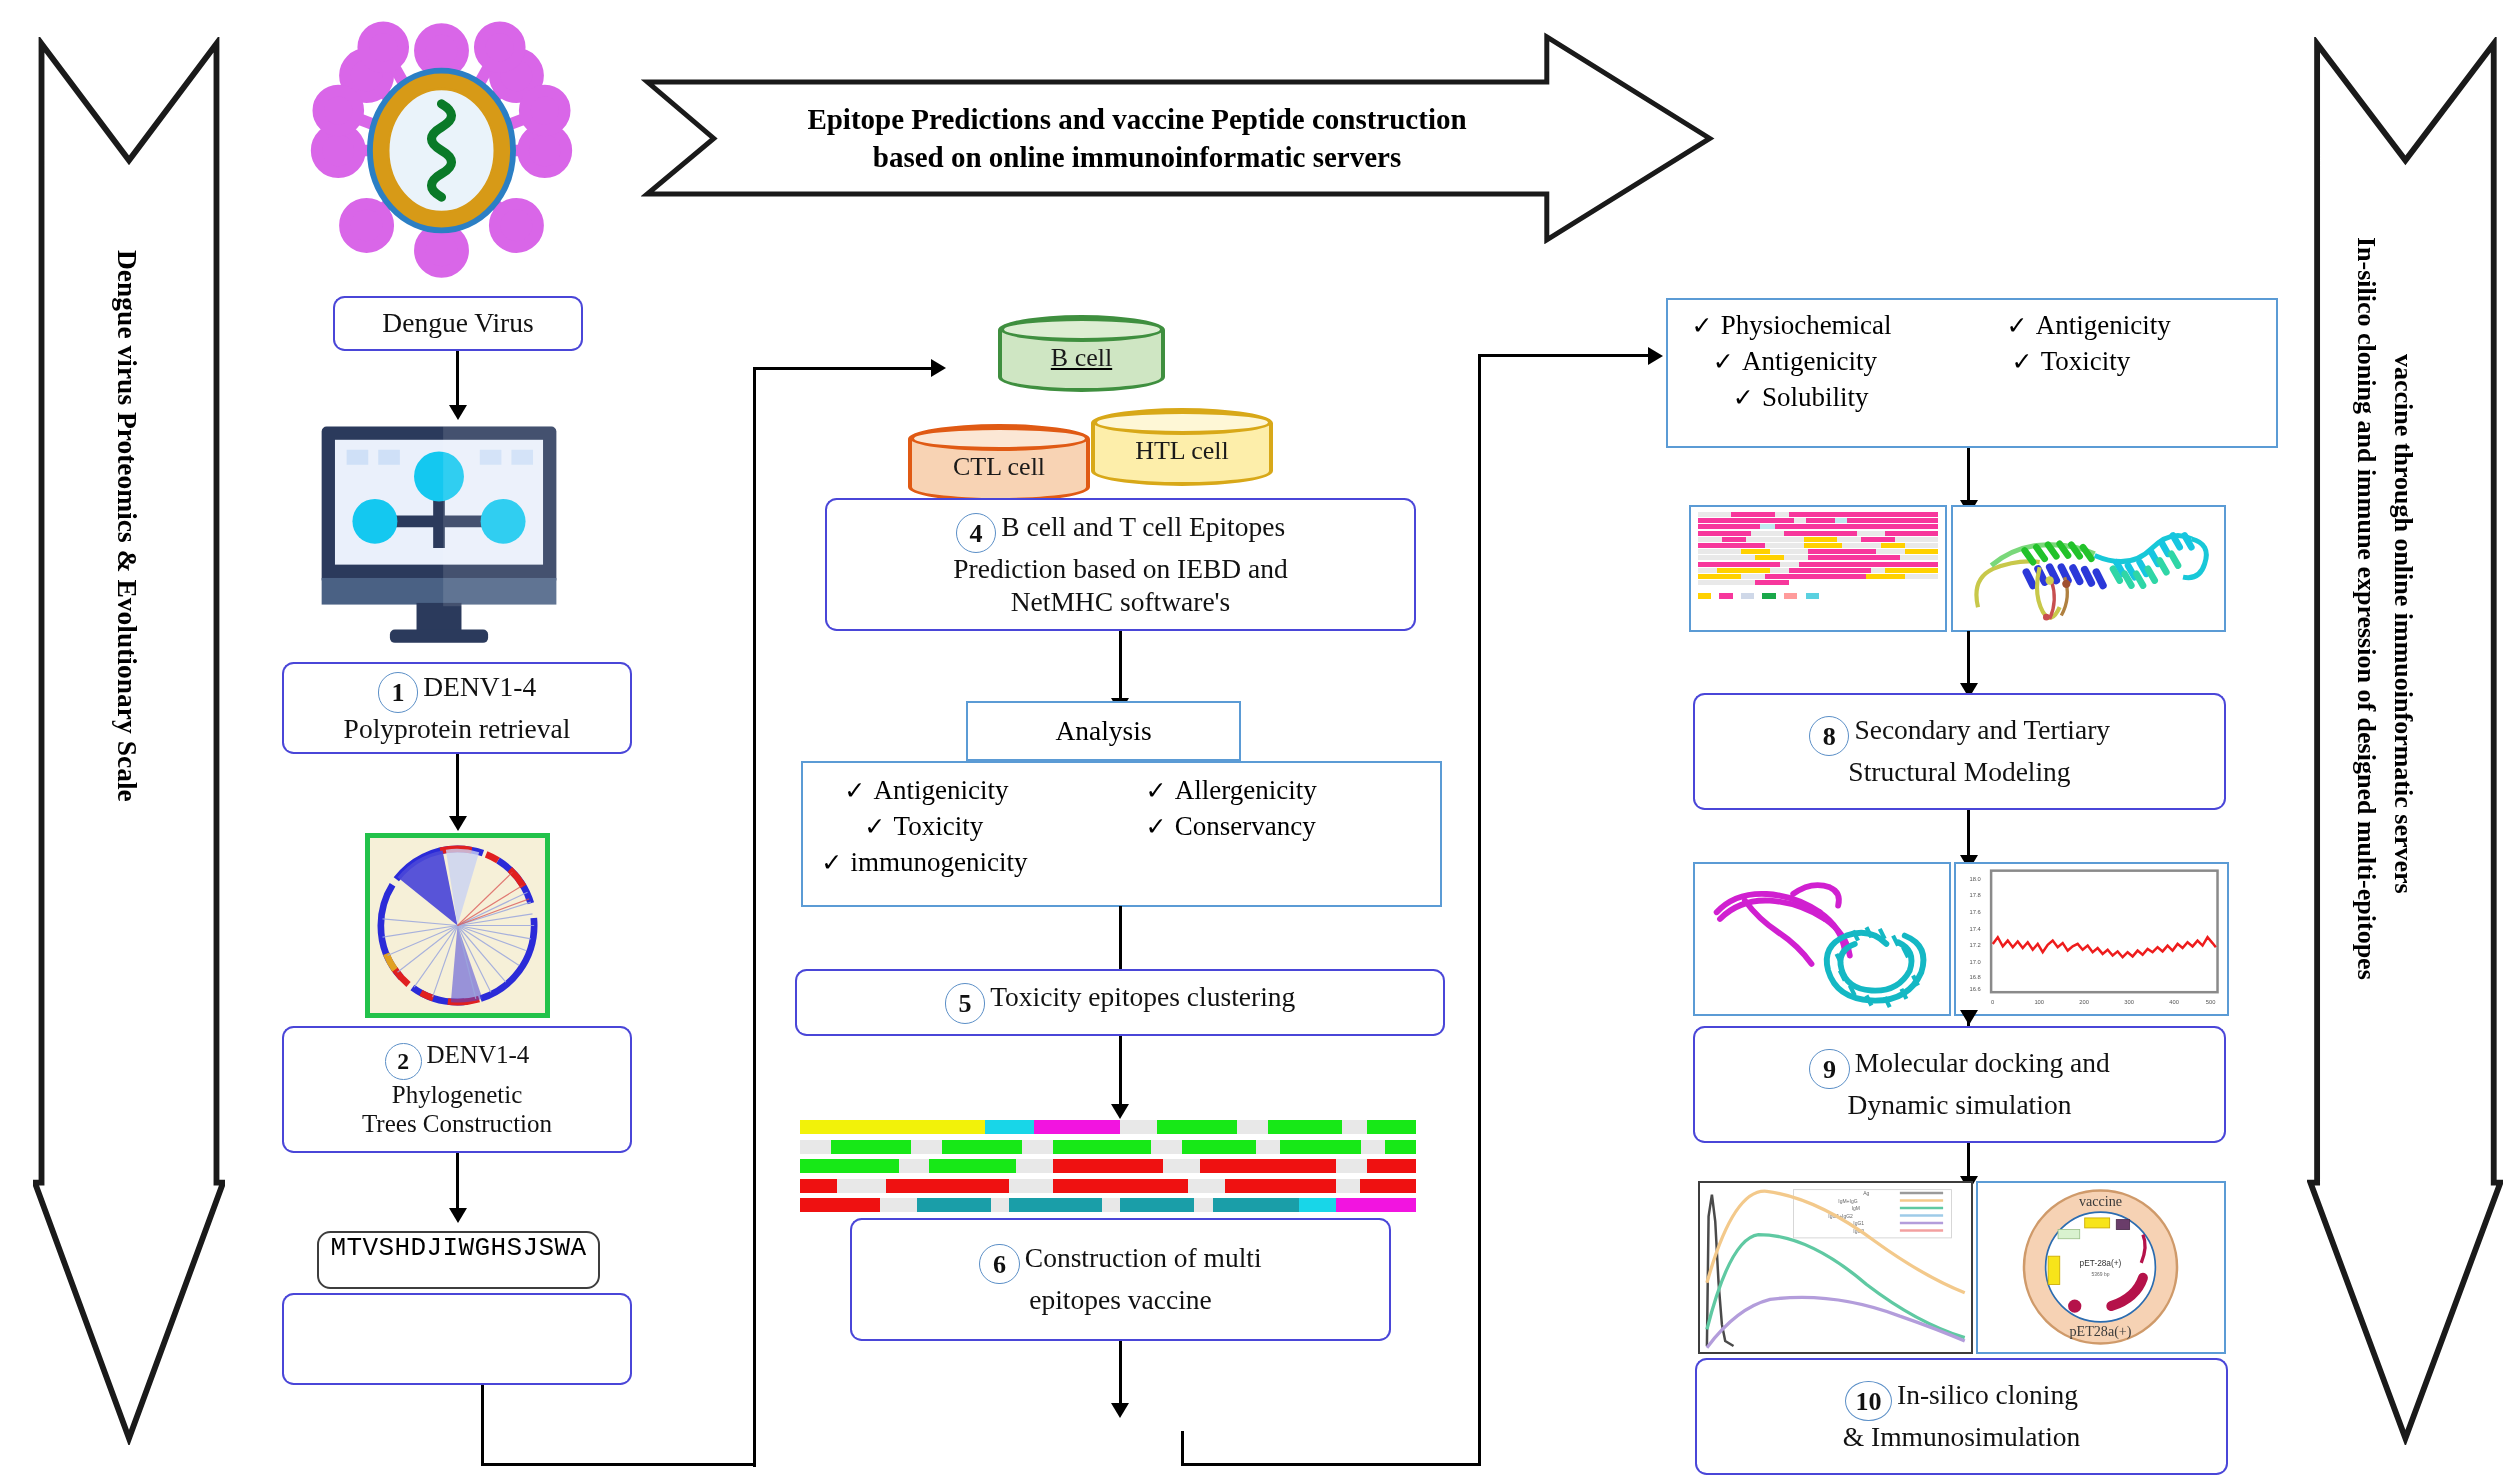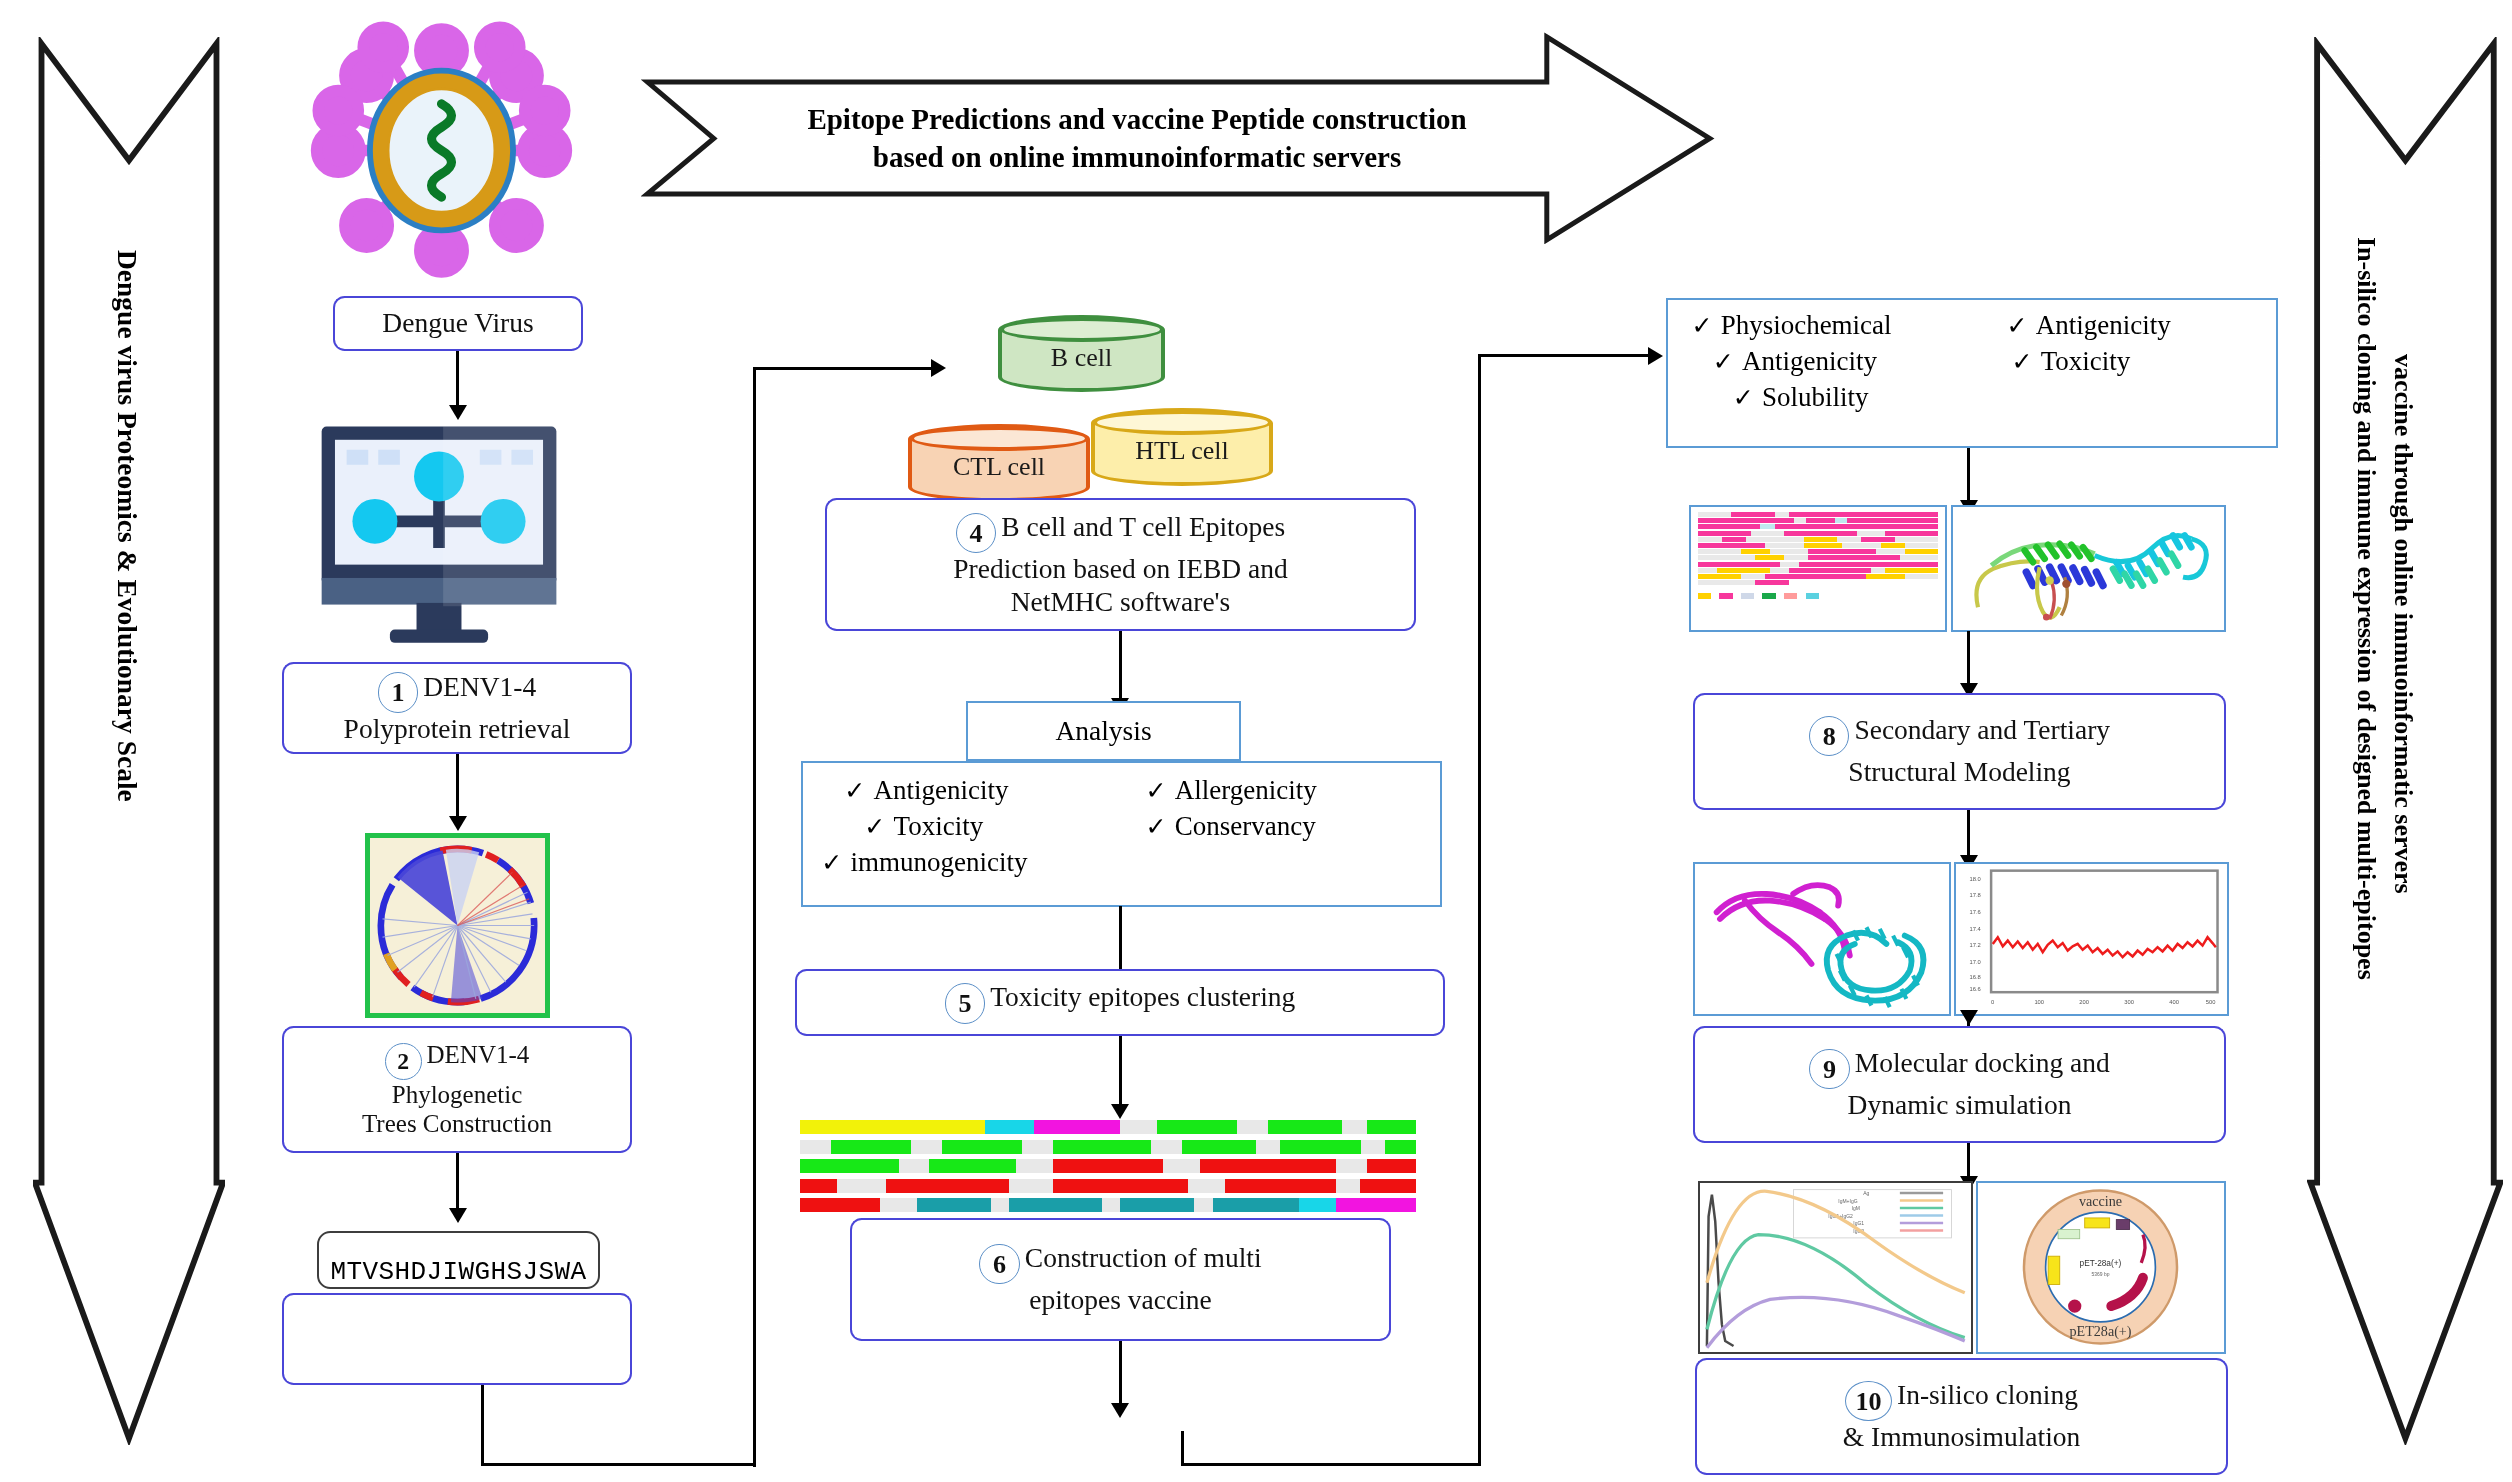--- a/index.html
+++ b/index.html
@@ -18,21 +18,21 @@
                border-radius:0 11.7px 11.7px 0;}
   .fbox .edge-t,.fbox .edge-b{position:absolute;left:15px;right:15px;height:0;border-top:2.5px solid #4a46d8;z-index:1;}
   .fbox .edge-t{top:0;}
   .fbox .edge-b{bottom:0;}
   .numc{display:inline-block;width:1.55em;height:1.55em;line-height:1.5em;border:1.7px solid #5b8fc7;
         border-radius:50%;font-weight:bold;text-align:center;vertical-align:-0.22em;margin-right:5px;
         font-size:0.95em;box-sizing:border-box;}
   .numc.wide{width:1.8em;}
   .bluebox{position:absolute;box-sizing:border-box;border:2.5px solid #5b9bd5;background:#fff;}
   .graybox{position:absolute;box-sizing:border-box;border:2.5px solid #3d3d3d;background:#fff;border-radius:13.3px;
-           display:flex;align-items:flex-end;justify-content:center;}
+           display:flex;align-items:flex-start;justify-content:center;}
 
   
   .vline{position:absolute;background:#000;width:3.3px;}
   .hline{position:absolute;background:#000;height:3.3px;}
   .arrowdown{position:absolute;width:0;height:0;border-left:9.2px solid transparent;border-right:9.2px solid transparent;border-top:15px solid #000;}
   .arrowright{position:absolute;width:0;height:0;border-top:9.2px solid transparent;border-bottom:9.2px solid transparent;border-left:15px solid #000;}
 
   
   .bigarrow{position:absolute;}
   .bigarrow svg{display:block;}
@@ -223,21 +223,21 @@
     <span class="edge-t"></span>
       <span class="edge-b"></span>
   </div>
 
   <div class="vline" style="left:481px;top:1384px;height:82px;"></div>
   <div class="hline" style="left:481px;top:1463px;width:275px;"></div>
   <div class="vline" style="left:753px;top:367px;height:1100px;"></div>
   <div class="hline" style="left:753px;top:367px;width:183px;"></div>
   <div class="arrowright" style="left:931px;top:359px;"></div>
 
-  <div class="cyl" style="left:998px;top:315px;width:167px;height:77px;background:#cfe6c3;border:4.2px solid #3f8f3f;">
+  <div class="cyl" style="left:998px;top:315px;width:167px;height:77px;background:#cfe6c3;border:4.2px solid #3f8f3f;text-decoration:underline;">
     <span class="cap" style="background:#ddeed3;border:4.2px solid #3f8f3f;height:25px;"></span>
     <span class="lbl">B cell</span>
   </div>
   <div class="cyl" style="left:908px;top:424px;width:182px;height:78px;background:#f8d3b4;border:4.2px solid #e05a14;">
     <span class="cap" style="background:#fbe7d5;border:4.2px solid #e05a14;height:25px;"></span>
     <span class="lbl">CTL cell</span>
   </div>
   <div class="cyl" style="left:1091px;top:408px;width:182px;height:78px;background:#fdeeaa;border:4.2px solid #d8a818;">
     <span class="cap" style="background:#fef7d6;border:4.2px solid #d8a818;height:25px;"></span>
     <span class="lbl">HTL cell</span>

